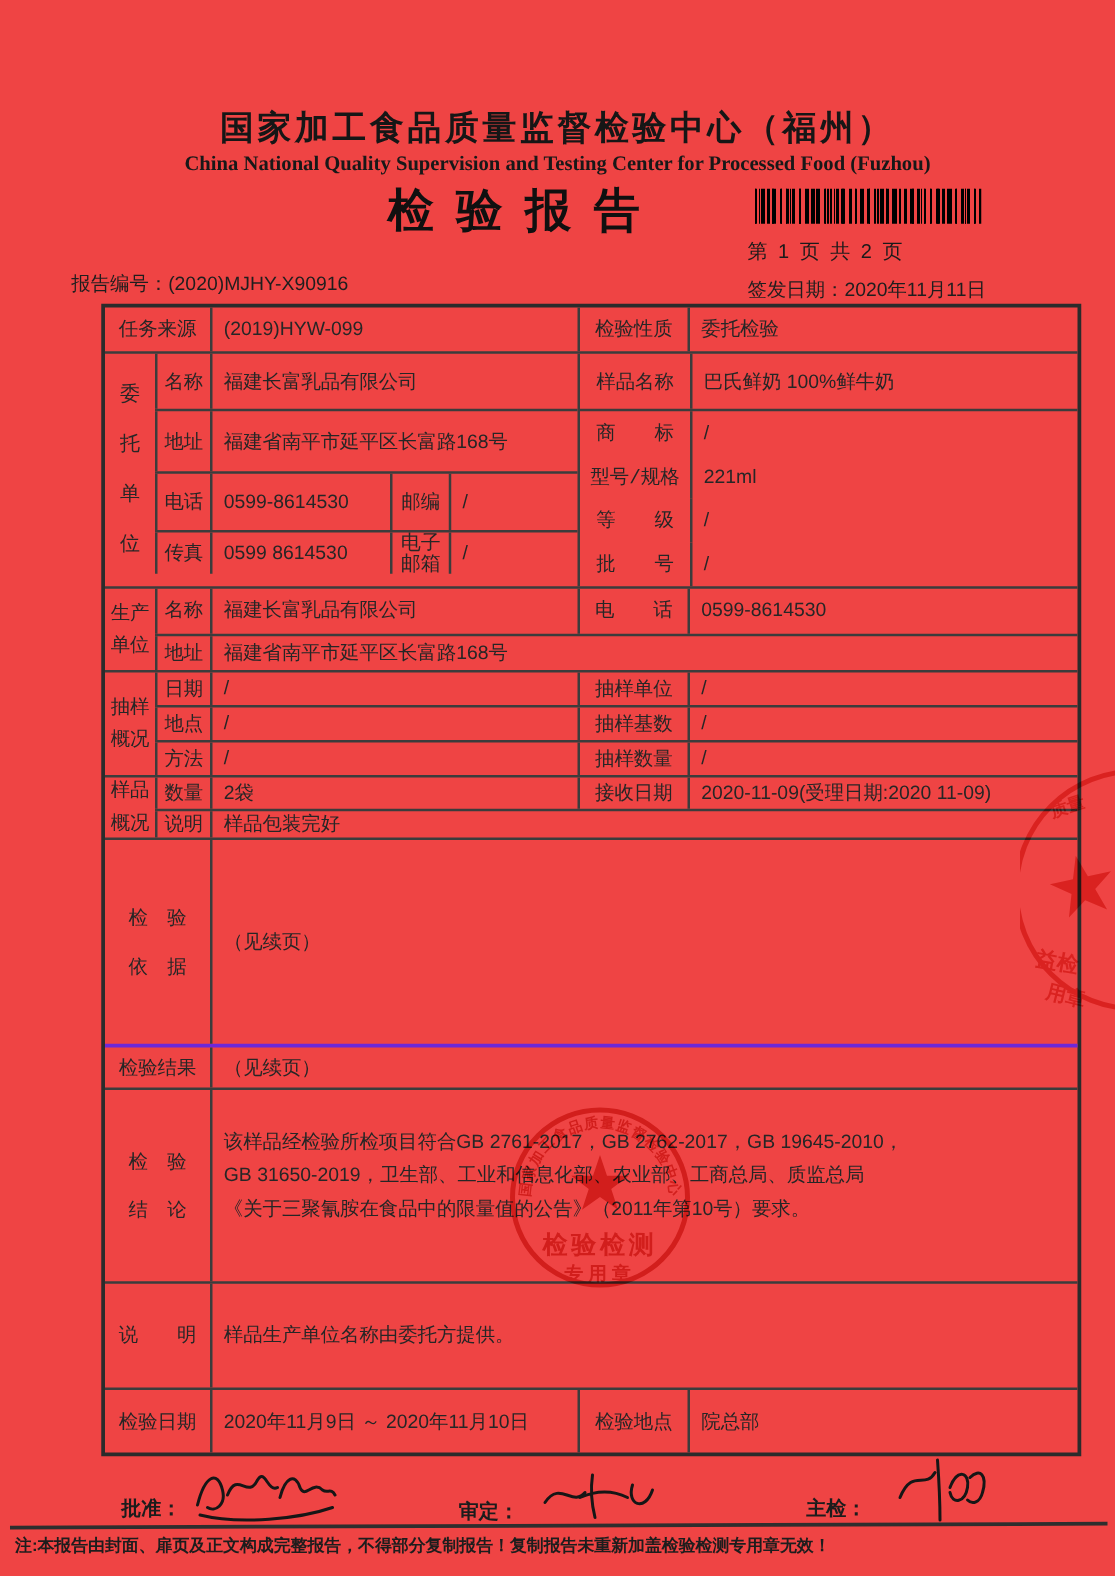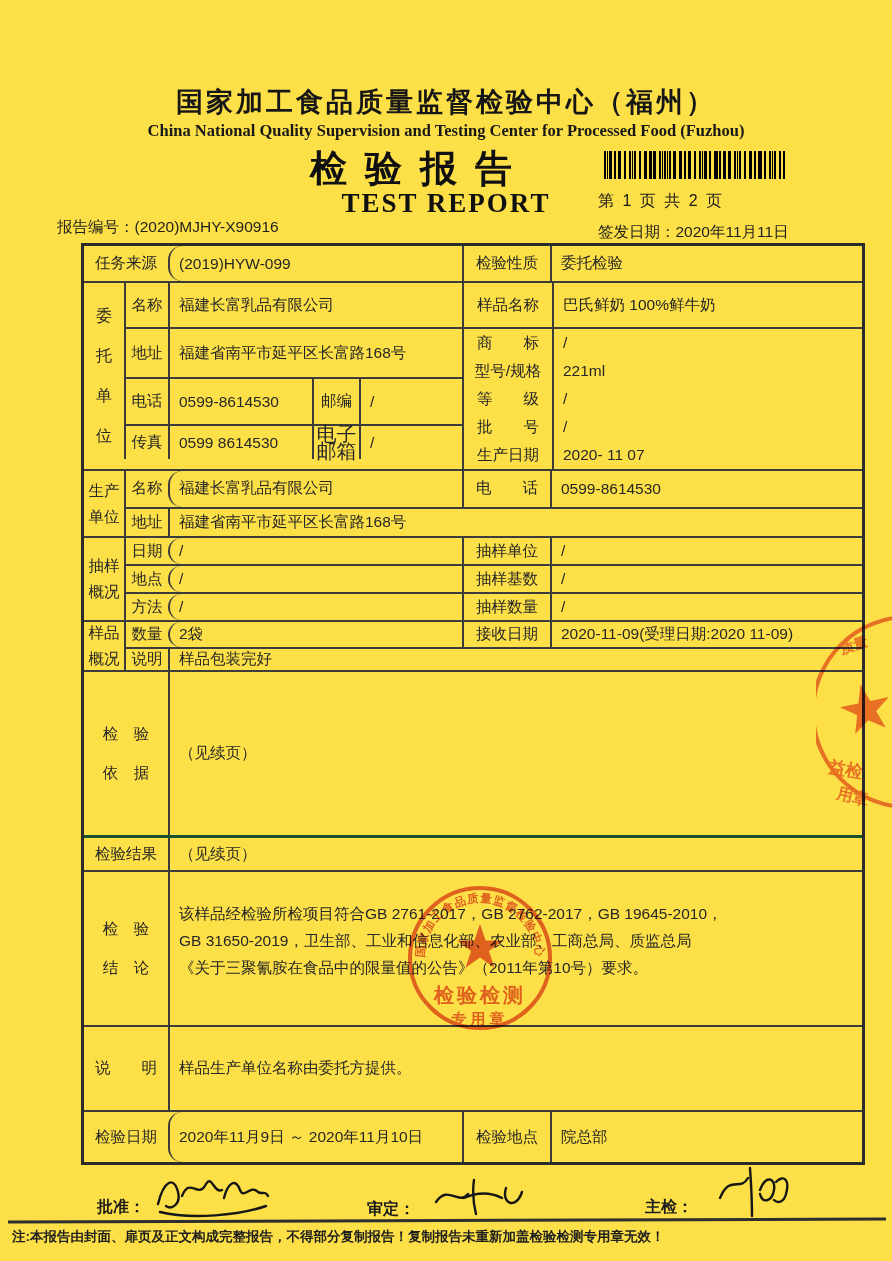--- a/index.html
+++ b/index.html
@@ -1,16 +1,16 @@
 <!DOCTYPE html>
 <html><head>
 <meta charset="utf-8">
 <style>
   html,body{margin:0;padding:0;background:#d8d8d8;}
-  .page{position:relative;width:892px;height:1261px;margin:0 auto;background:#fde047;
+  .page{position:relative;width:892px;height:1261px;margin:0 auto;background:#ef4444;
         overflow:hidden;font-family:"Liberation Sans",sans-serif;color:#222;}
   .abs{position:absolute;}
   
   .org-cn{left:0;top:84px;width:100%;text-align:center;font-size:27px;font-weight:bold;
           letter-spacing:3px;color:#161616;}
   .org-en{left:0;top:121px;width:100%;text-align:center;font-size:16.5px;font-weight:bold;
           font-family:"Liberation Serif",serif;color:#181818;}
   .title-cn{left:0;top:144px;width:100%;text-align:center;font-size:37px;font-weight:bold;
           letter-spacing:18px;color:#101010;transform:translateX(-26px);}
   .title-en{left:0;top:188px;width:100%;text-align:center;font-size:27px;font-weight:bold;
@@ -20,50 +20,49 @@
      repeating-linear-gradient(90deg,#000 0 1px,transparent 1px 7px),
      repeating-linear-gradient(90deg,transparent 0 3px,#000 3px 4px,transparent 4px 11px);}
   .pageinfo{left:598px;top:191px;font-size:16px;letter-spacing:2px;color:#1a1a1a;}
   .repno{left:57px;top:217px;font-size:15.5px;color:#1e1e1e;}
   .issuedate{left:598px;top:222px;font-size:15.5px;color:#1e1e1e;}
   
   .tbl{left:57px;top:243px;width:784px;border:3px solid #2b2b2b;background:transparent;margin-left:24px;}
   .tbl,.tbl *{box-sizing:border-box;}
   .band{display:flex;width:100%;}
   .bt{border-top:2px solid #3c3c3c;}
-  .bt3{border-top:3px solid #14532d;justify-content:flex-end;}
+  .bt3{border-top:3px solid #6d28d9;justify-content:flex-end;}
   .bl{border-left:2px solid #3c3c3c;}
   .cell{display:flex;align-items:center;font-size:15.5px;color:#262626;}
   .lab{justify-content:center;text-align:center;white-space:pre-line;}
   .val{padding-left:9px;white-space:pre-line;}
   .col{display:flex;flex-direction:column;}
   .grow{flex:1;}
-  .w84{width:84px;}.w40{width:40px;}.w44{width:44px;}.w294{width:294px;border-radius:14px;}
-  .w144{width:144px;}.w47{width:47px;}.w88{width:88px;}
+  .w84{width:84px;}.w40{width:40px;}.w44{width:44px;}.w294{width:294px;}
+  .w144{width:144px;}.w47{width:47px;}.w88{width:88px;font-family:Liberation Mono, monospace;}
   .vlab{line-height:40px;font-size:16px;}
   .vlab2{line-height:26px;font-size:15.5px;}
-  .small{font-size:20px;line-height:17px;}
+  .small{font-size:16px;line-height:17px;}
   .concl{align-items:flex-start;padding-top:28px;line-height:27px;}
   
   .seal{mix-blend-mode:multiply;}
   
   .sigrow{top:1168px;left:0;width:100%;height:56px;}
   .siglab{position:absolute;font-size:16px;font-weight:bold;color:#1c1c1c;margin-top:15px;}
   .botline{left:8px;top:1219px;width:878px;height:3px;background:#2e2e2e;transform:rotate(-0.2deg);}
   .footnote{left:12px;top:1228px;width:870px;font-size:13.5px;font-weight:bold;color:#1d1d1d;}
 </style>
 </head>
 <body>
 
 <div class="page">
 
   <div class="abs org-cn">国家加工食品质量监督检验中心（福州）</div>
   <div class="abs org-en">China National Quality Supervision and Testing Center for Processed Food (Fuzhou)</div>
   <div class="abs title-cn">检验报告</div>
-  <div class="abs title-en">TEST REPORT</div>
   <div class="abs barcode"></div>
   <div class="abs pageinfo">第 1 页  共 2 页</div>
   <div class="abs repno">报告编号：(2020)MJHY-X90916</div>
   <div class="abs issuedate">签发日期：2020年11月11日</div>
 
   <div class="abs tbl">
 
     <div class="band" style="height:35px">
       <div class="cell lab w84">任务来源</div>
       <div class="cell val w294 bl">(2019)HYW-099</div>
@@ -113,24 +112,20 @@
             <div class="cell lab w88">型号/规格</div>
             <div class="cell val grow bl">221ml</div>
           </div>
           <div class="band grow">
             <div class="cell lab w88">等　　级</div>
             <div class="cell val grow bl">/</div>
           </div>
           <div class="band grow">
             <div class="cell lab w88">批　　号</div>
             <div class="cell val grow bl">/</div>
-          </div>
-          <div class="band grow">
-            <div class="cell lab w88">生产日期</div>
-            <div class="cell val grow bl">2020- 11 07</div>
           </div>
         </div>
       </div>
     </div>
 
     <div class="band bt" style="height:67px">
       <div class="cell lab w40 vlab2">生产
 单位</div>
       <div class="col grow">
         <div class="band" style="height:37px">

